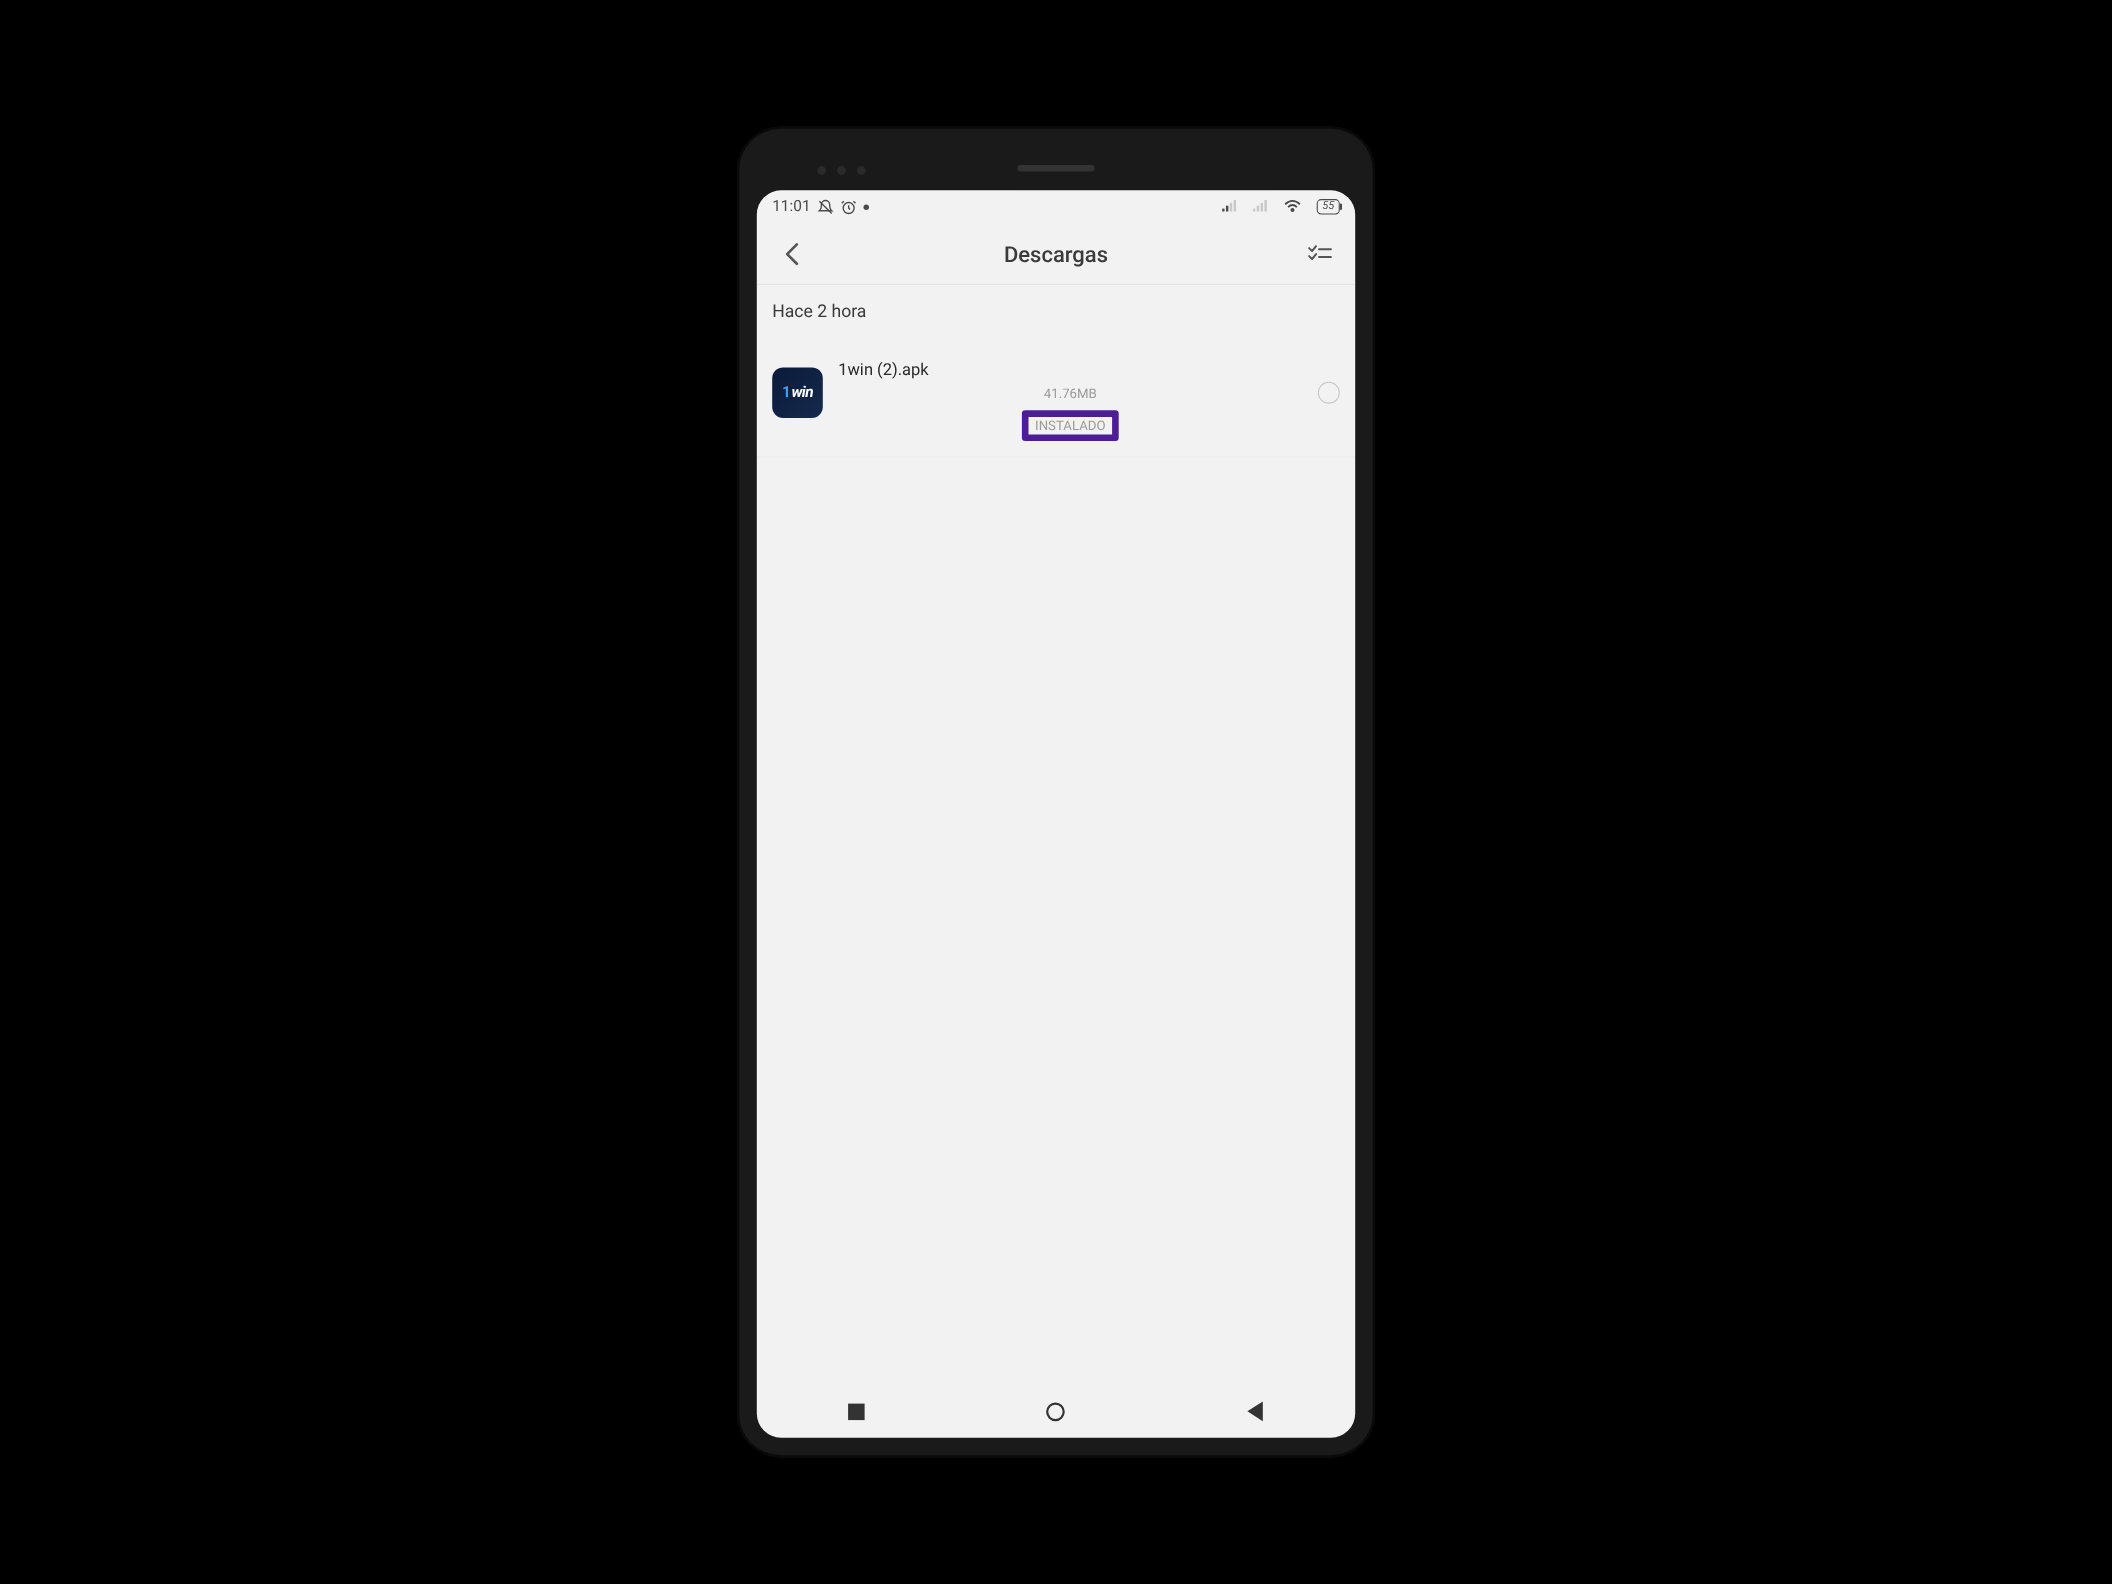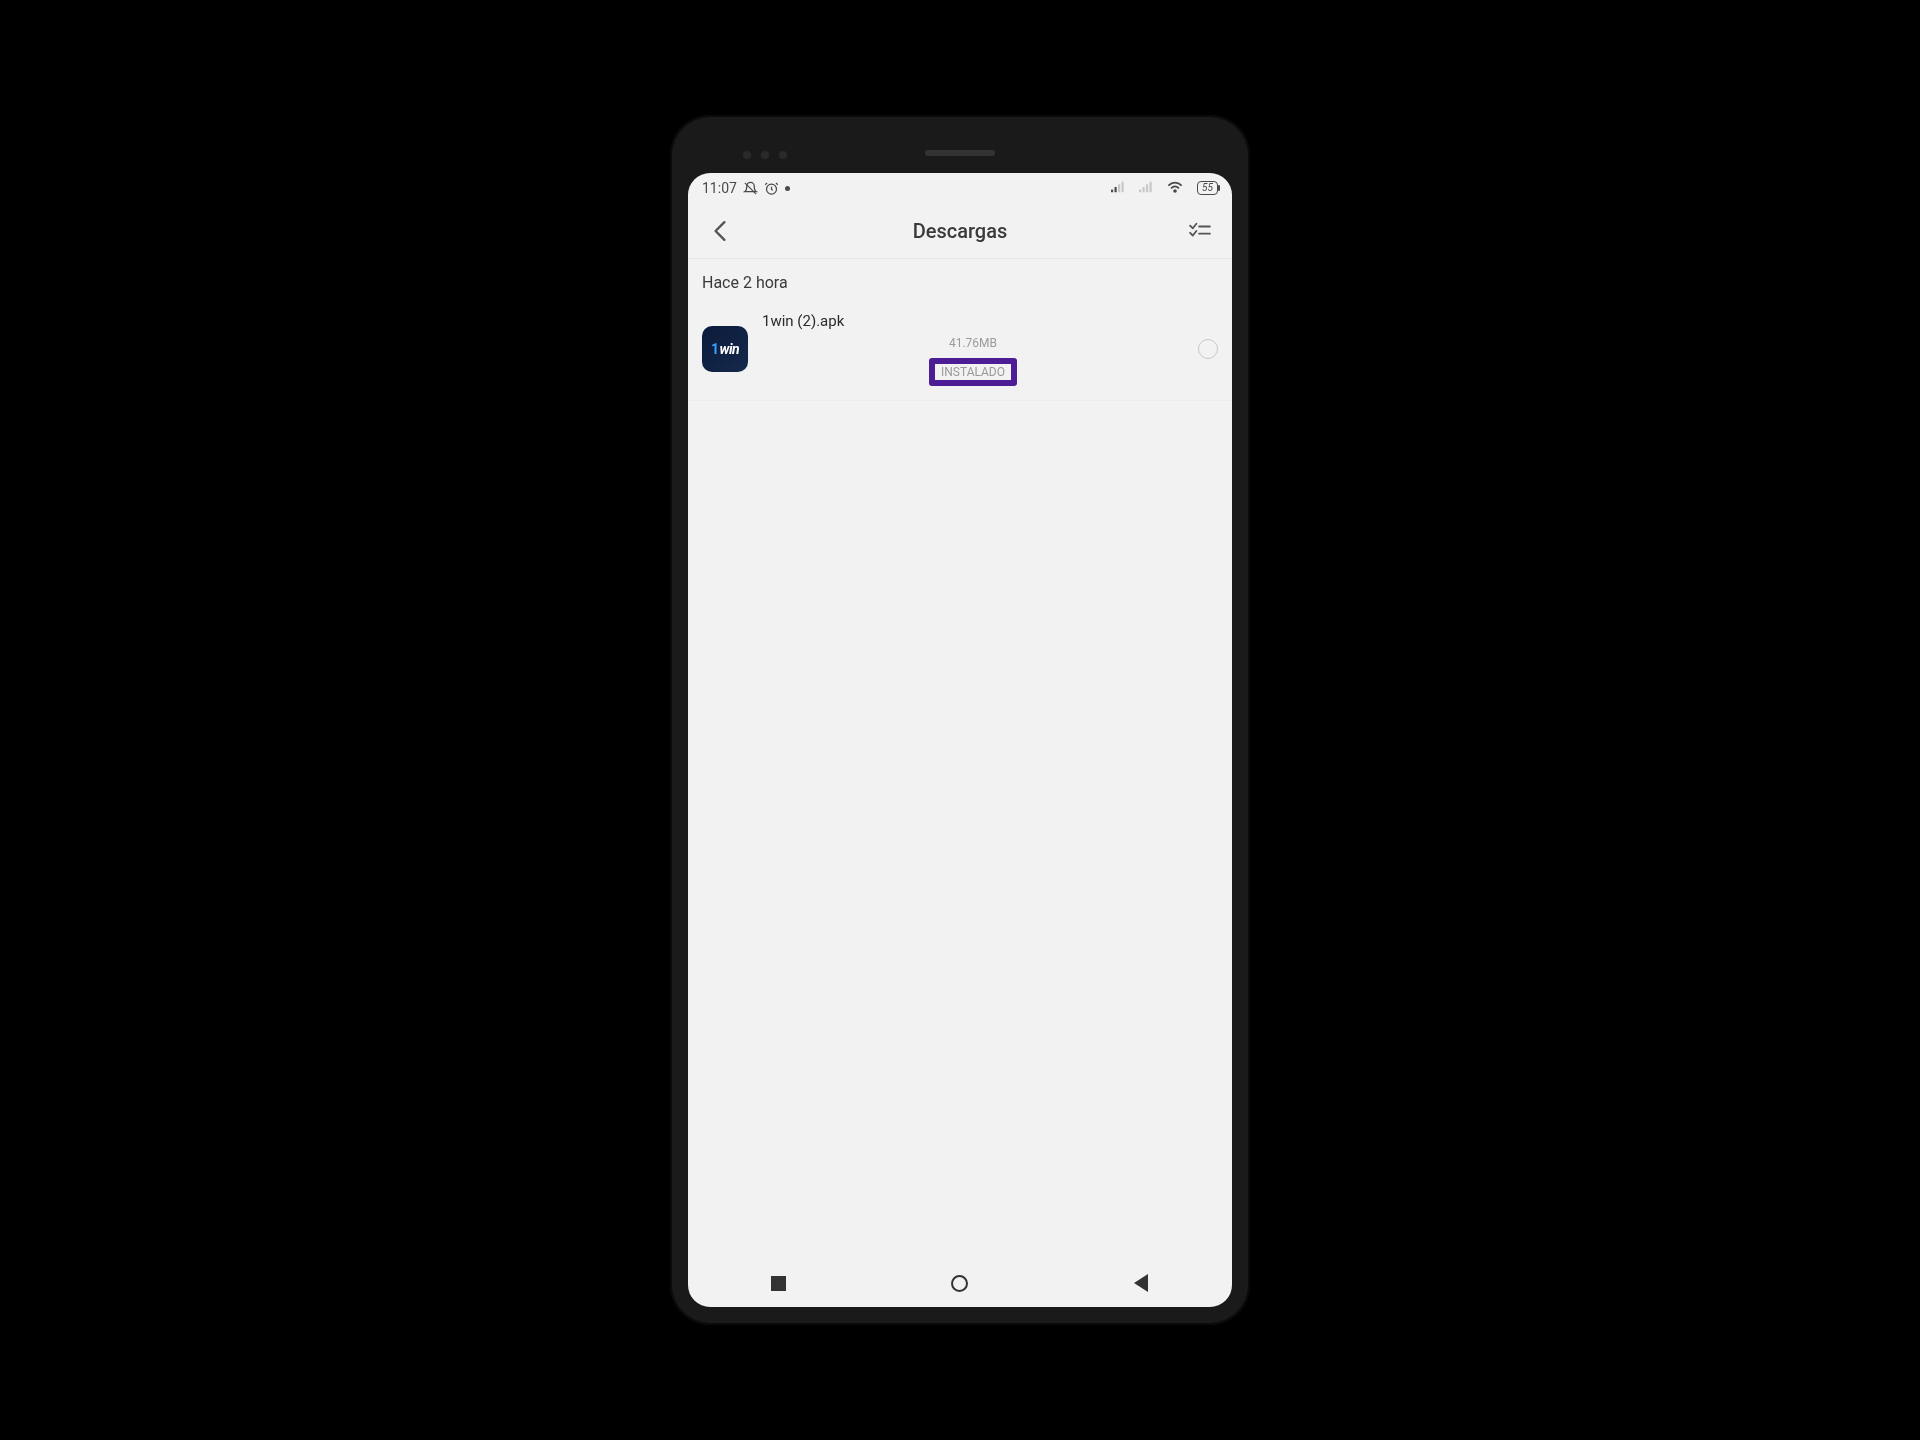--- a/index.html
+++ b/index.html
@@ -102,21 +102,21 @@
     border-bottom:1px solid #ececec;
   }
   .app-icon{
     width:46px;height:46px;border-radius:10px;
     background: linear-gradient(135deg,#0a1a3a,#162a4d);
     display:flex;align-items:center;justify-content:center;
     color:#fff;font-weight:700;font-size:14px;font-style:italic;
     letter-spacing:-0.5px;
   }
   .app-icon .one{color:#3aa0ff;font-style:normal;margin-right:1px;}
-  .file-info{flex:1;display:flex;flex-direction:column;gap:6px;}
+  .file-info{flex:1;display:flex;flex-direction:column;gap:6px;margin-top:15px;}
   .file-name{font-size:15px;color:#2a2a2a;}
   .file-meta{display:flex;align-items:center;gap:8px;flex-direction:column;}
   .file-size{font-size:12px;color:#9a9a9a;}
   .status-badge{
     font-size:12px;color:#9a9a9a;border:6px solid #4c1d95;
     padding:1px 6px;border-radius:3px;
   }
   .radio-circle{
     width:20px;height:20px;border:1.5px solid #c8c8c8;border-radius:50%;
   }
@@ -141,21 +141,21 @@
         <span></span>
         <span></span>
         <span></span>
       </div>
     <div class="speaker"></div>
   </div>
   <div class="screen">
 
     <div class="status-bar">
       <div class="status-left">
-        <span>11:07</span>
+        <span>11:01</span>
         <span>
           <svg width="15" height="15" viewBox="0 0 24 24" fill="none" stroke="#4a4a4a" stroke-width="2">
             <path d="M18 8a6 6 0 10-12 0c0 7-3 9-3 9h18s-3-2-3-9"></path>
             <line x1="3" y1="3" x2="21" y2="21"></line>
           </svg>
         </span>
         <span>
           <svg width="15" height="15" viewBox="0 0 24 24" fill="none" stroke="#4a4a4a" stroke-width="2">
             <circle cx="12" cy="13" r="8"></circle>
               <path d="M12 9v4l2 2"></path>

